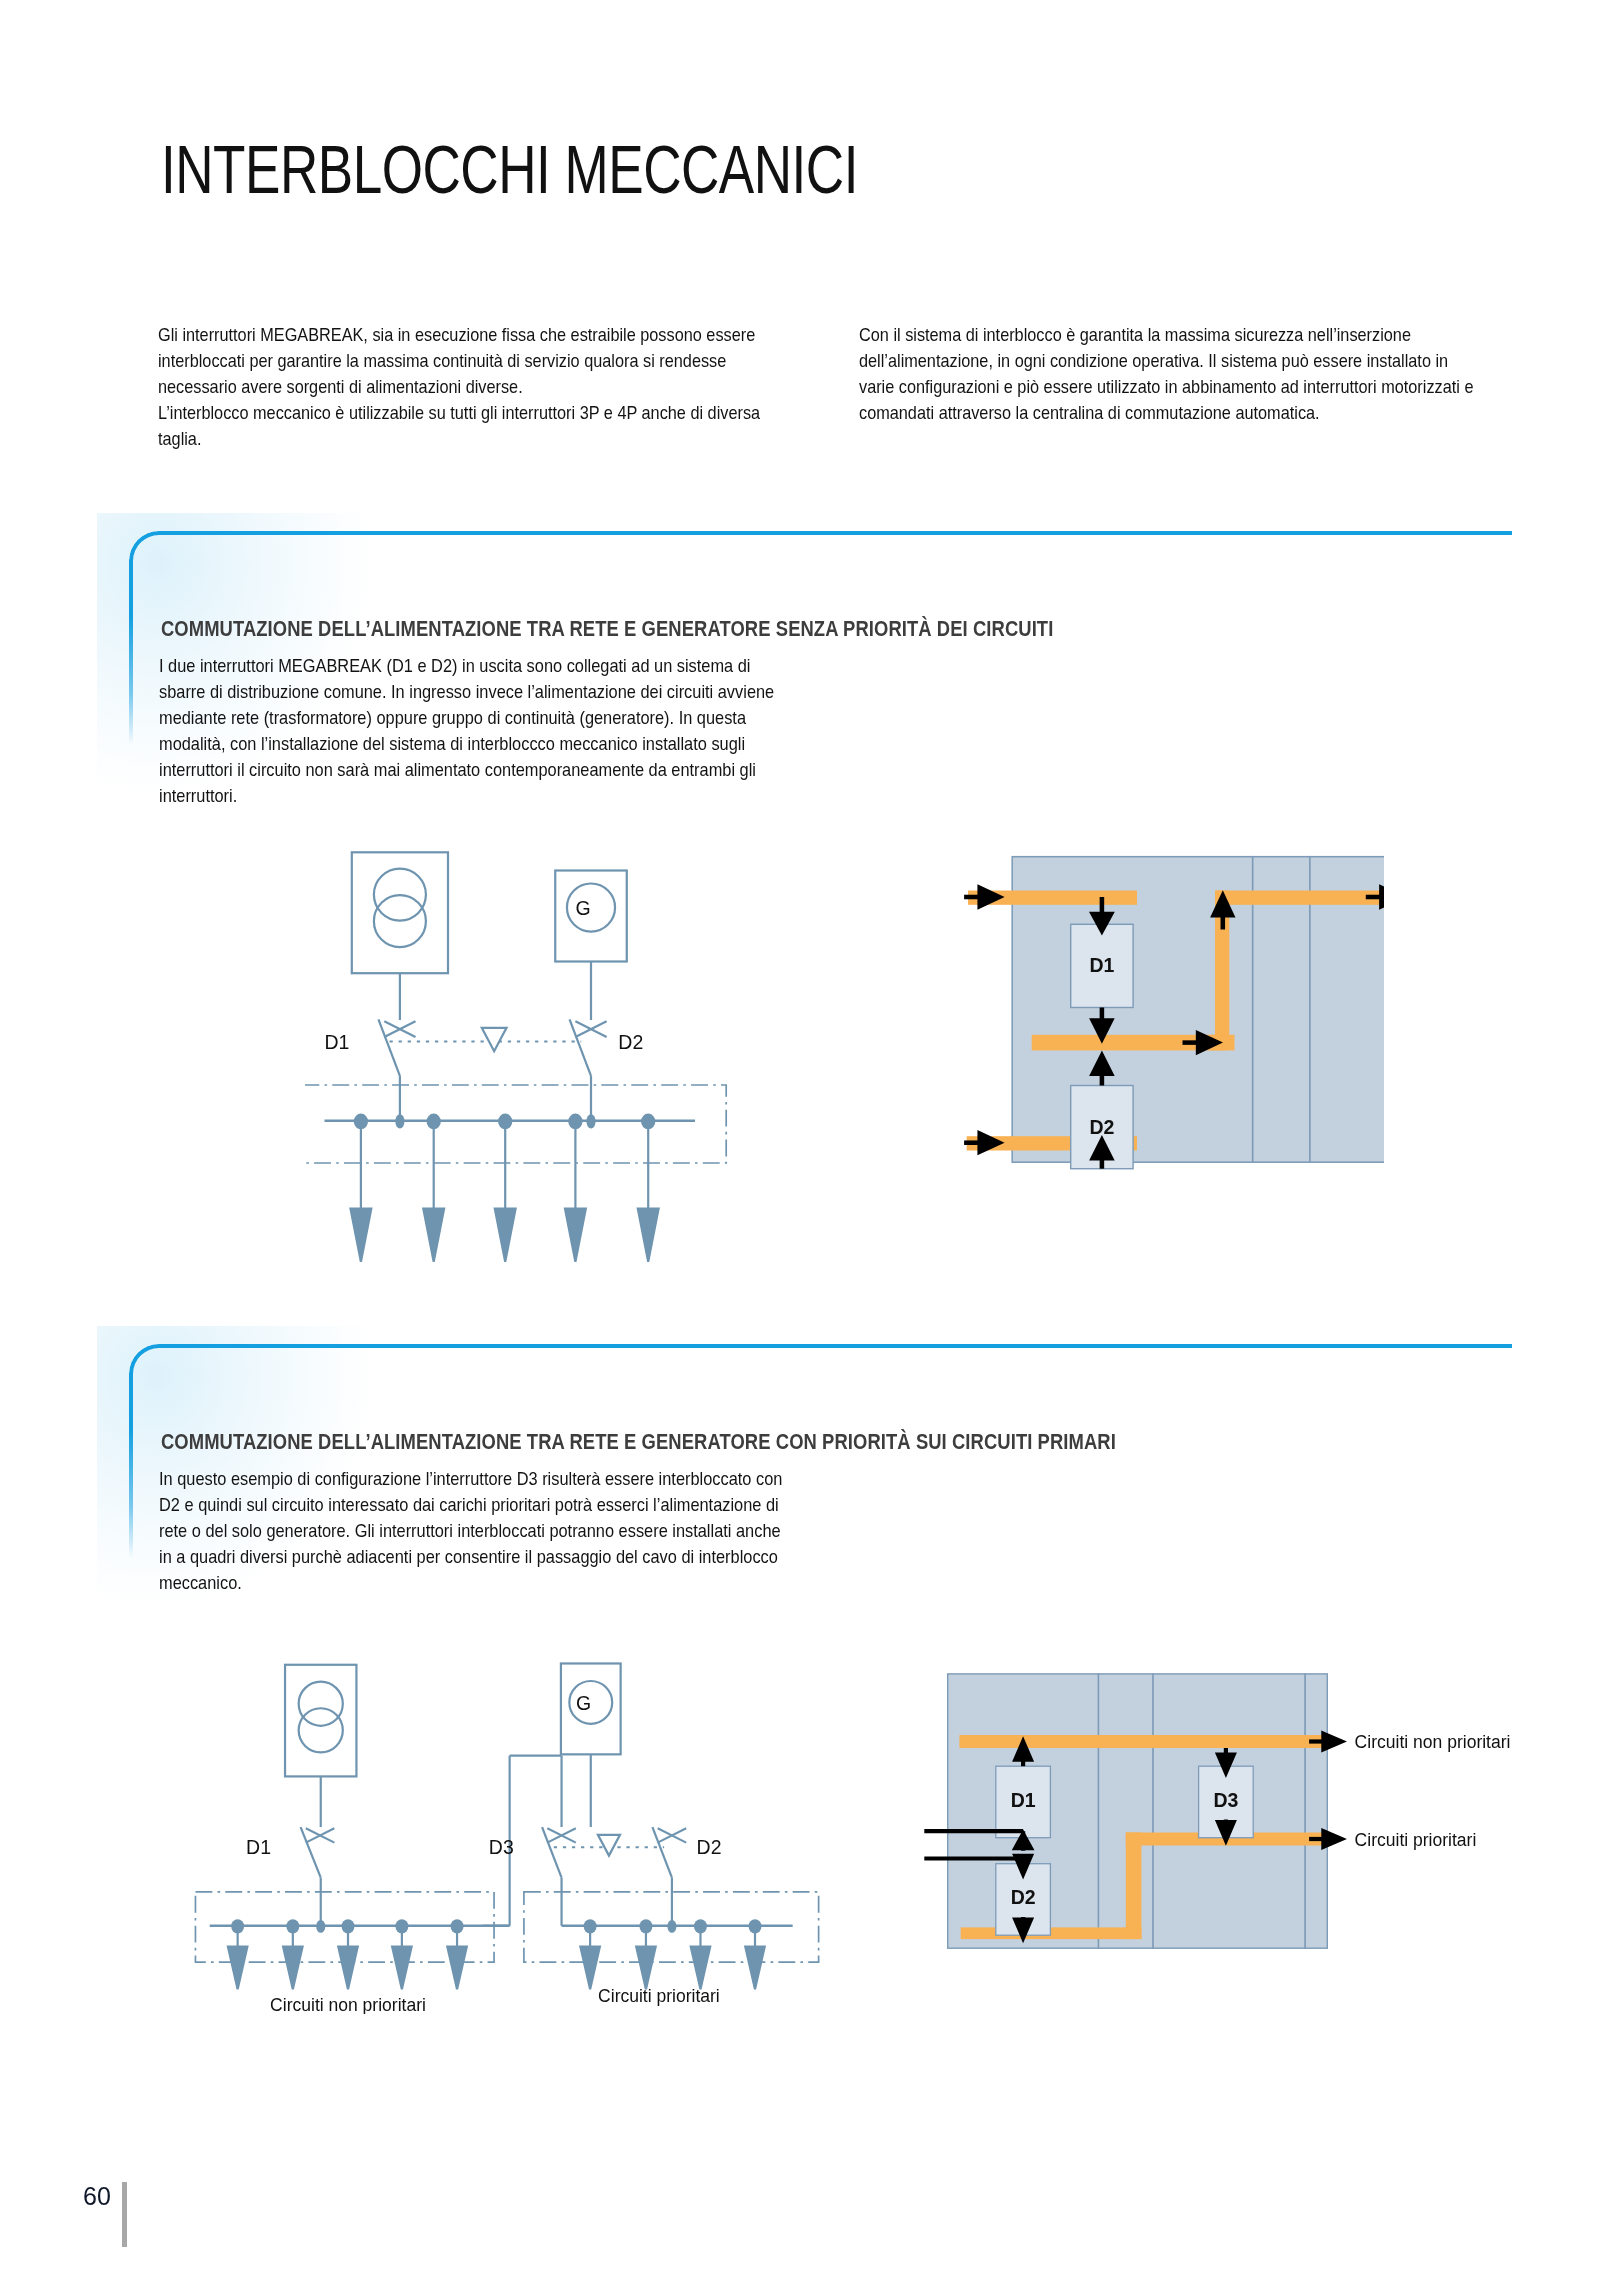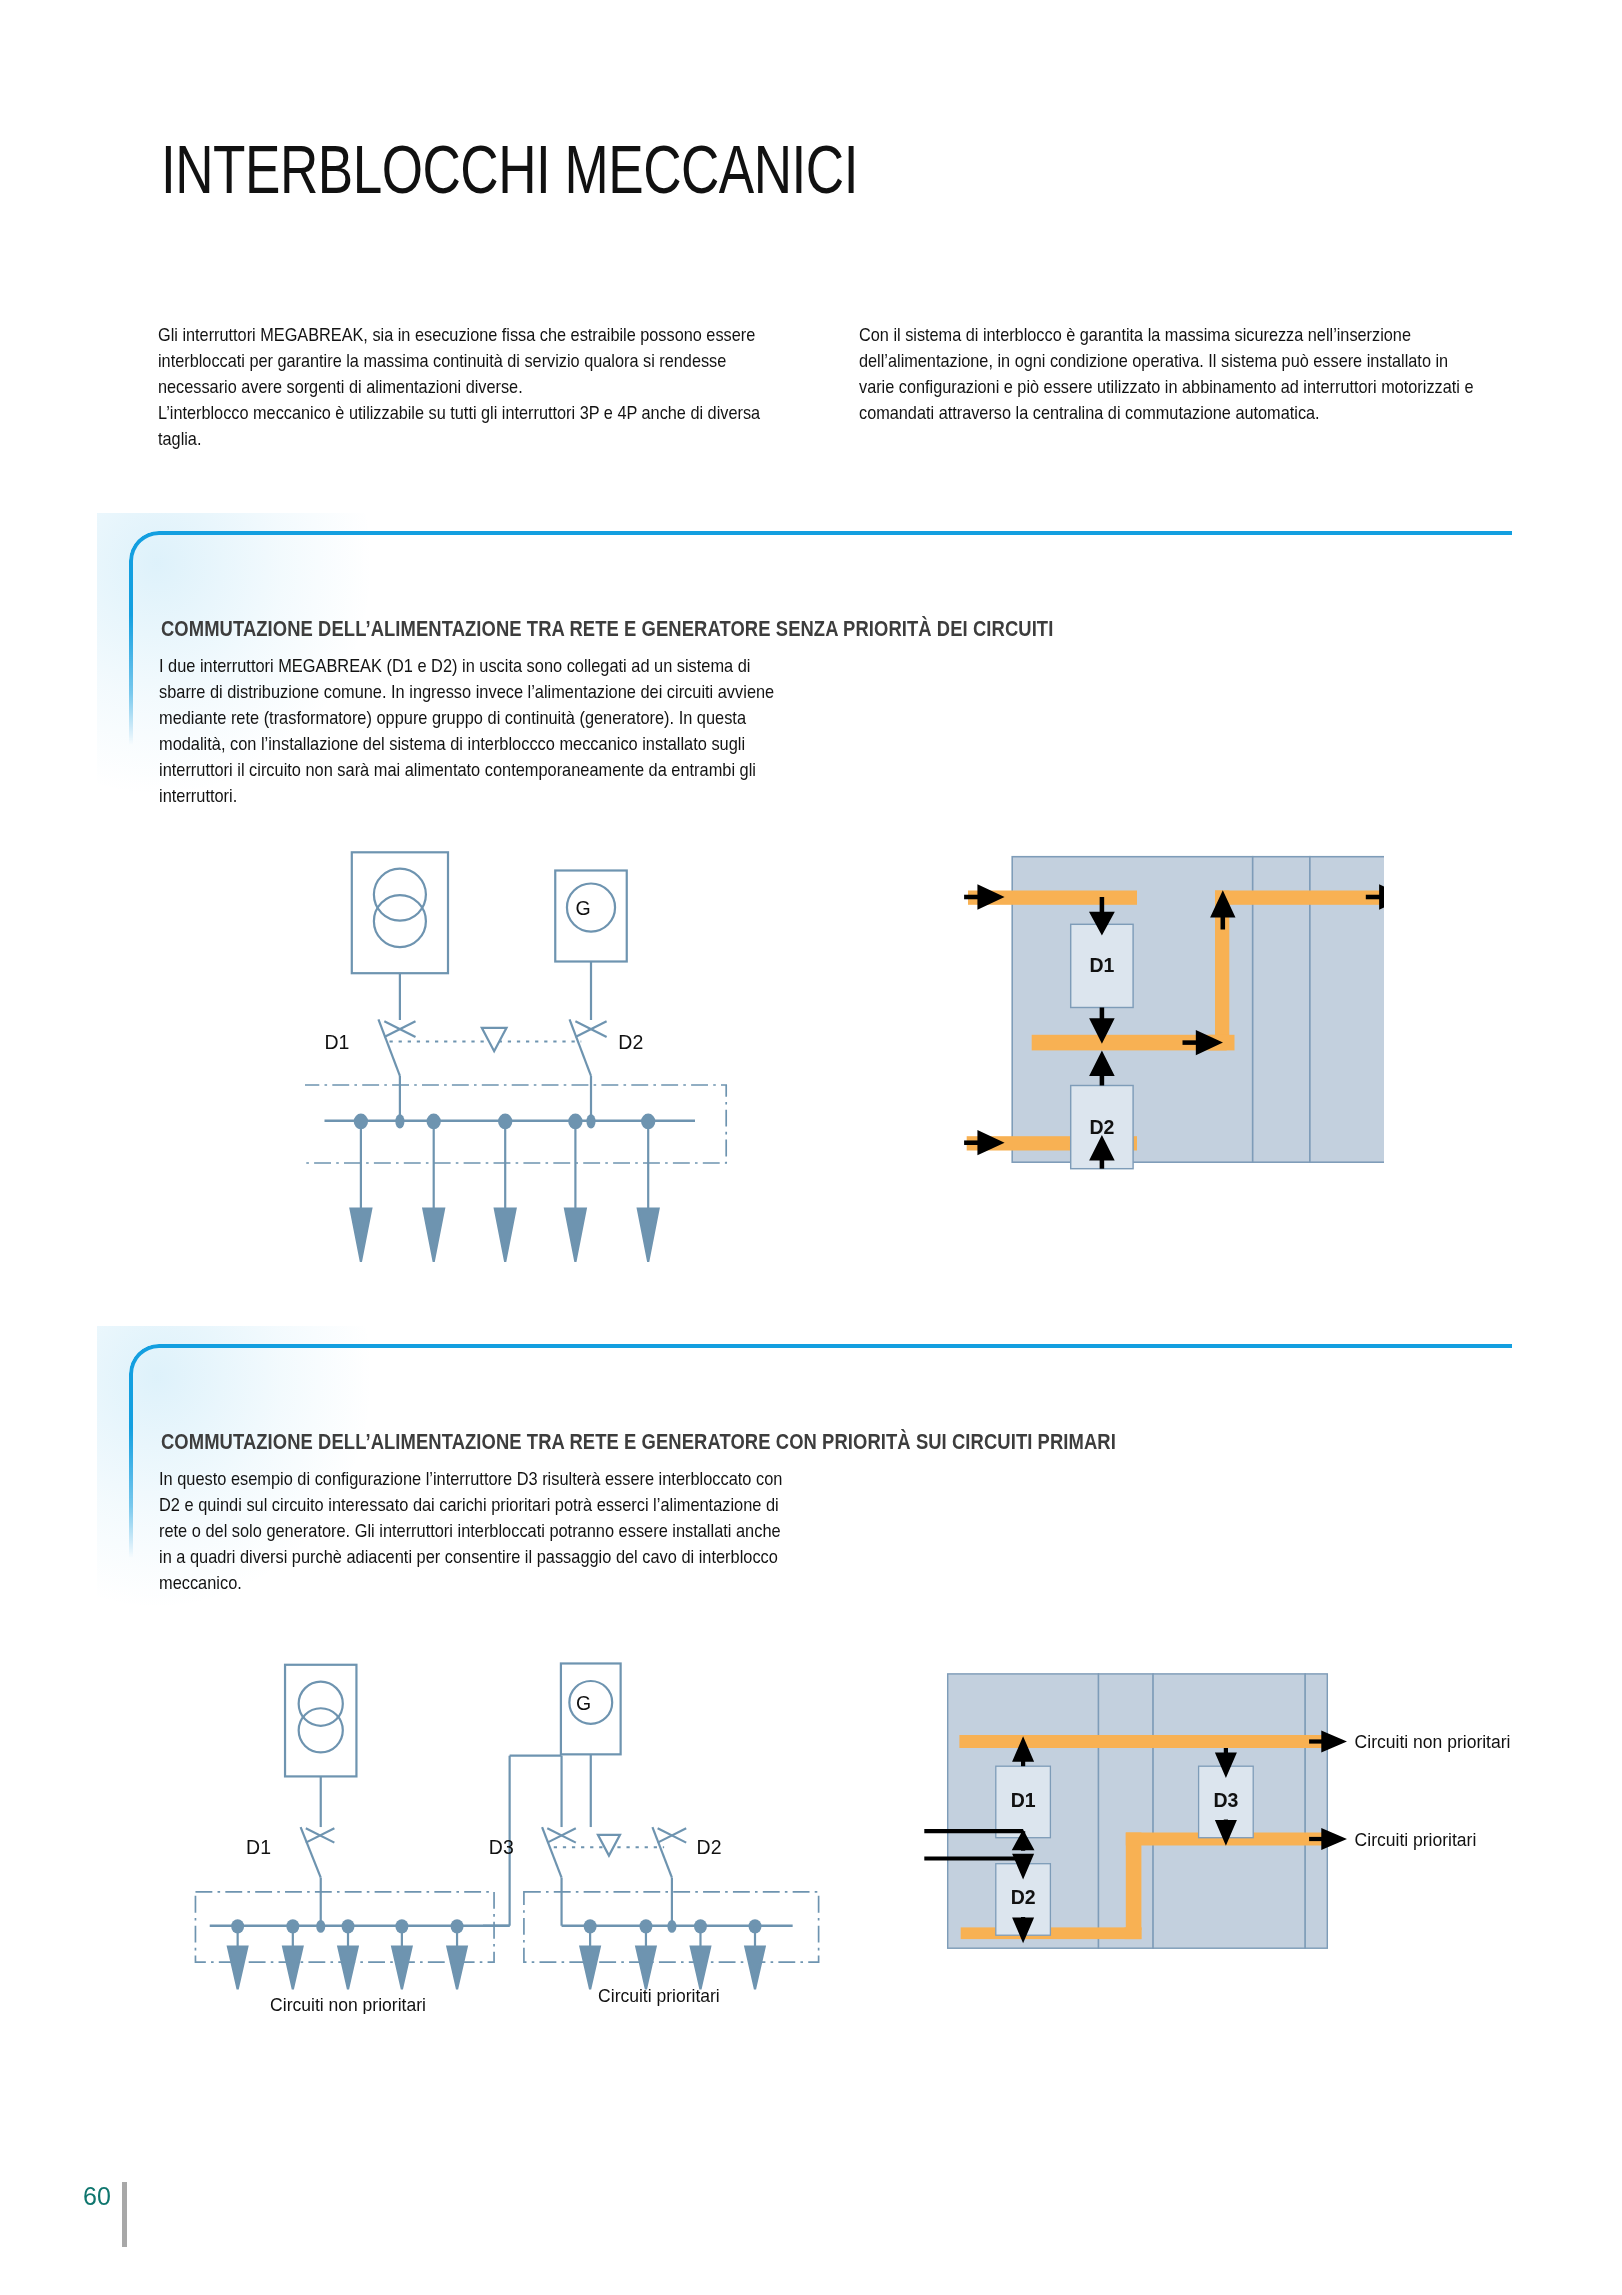--- a/index.html
+++ b/index.html
@@ -70,21 +70,21 @@
   .diagram svg { display:block; }
 
   .sch-txt { font-family:"Liberation Sans", sans-serif; fill:#111; font-size:30px; }
   .sch-lbl { font-family:"Liberation Sans", sans-serif; fill:#111; font-size:27px; }
   .pnl-txt { font-family:"Liberation Sans", sans-serif; fill:#111; font-size:30px; font-weight:bold; }
   .pnl-lbl { font-family:"Liberation Sans", sans-serif; fill:#111; font-size:27px; }
 
   
   #page-number {
     position:absolute; left:83px; top:2182px;
-    font-size:25px; color:#0f766e;
+    font-size:25px; color:#0f172a;
   }
   #footer-rule {
     position:absolute; left:122px; top:2182px;
     width:4.5px; height:65px; background:#a8a8a8;
   }
 </style>
 </head>
 <body>
 
 <div class="page">

